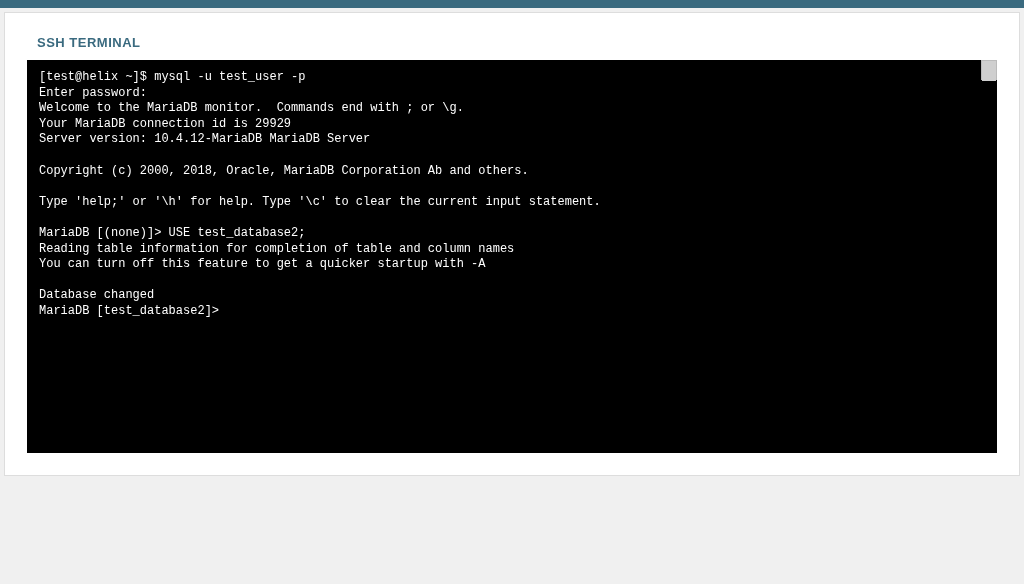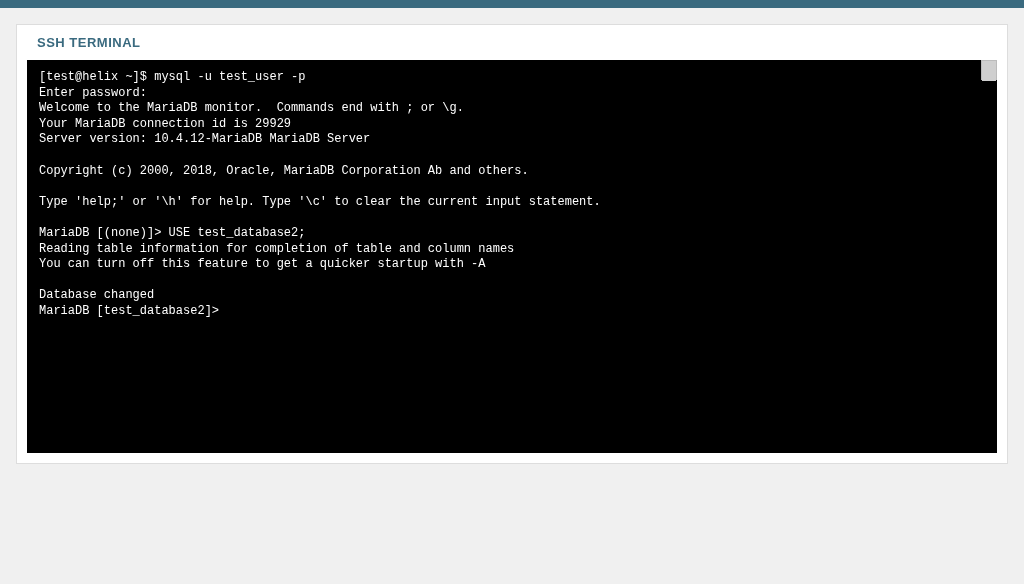--- a/index.html
+++ b/index.html
@@ -16,22 +16,22 @@
       overflow: hidden;
     }
     .top-bar {
       height: 8px;
       background: #3a6a7f;
       width: 100%;
     }
     .panel {
       background: #ffffff;
       border: 1px solid #ddd;
-      margin: 16px;
-      padding: 0;
+      margin: 4px;
+      padding: 12px;
     }
     .panel-header {
       padding: 10px 20px;
       font-size: 13px;
       font-weight: 600;
       letter-spacing: 0.5px;
       color: #3a6a7f;
     }
     .panel-body {
       padding: 0 10px 10px 10px;

